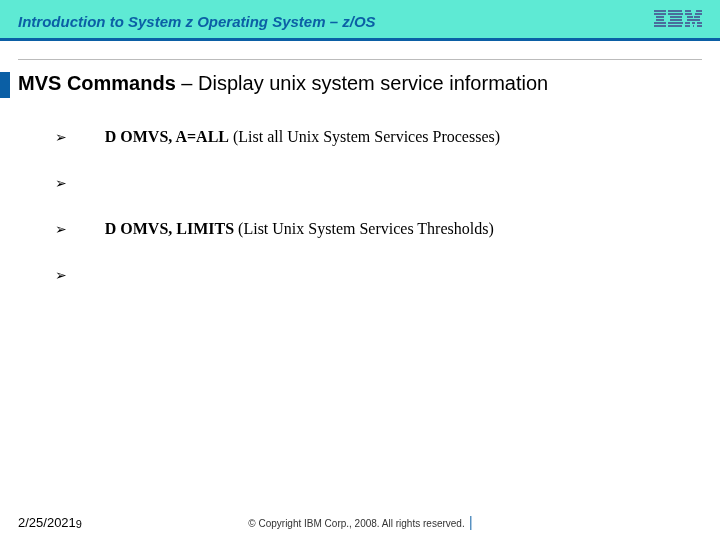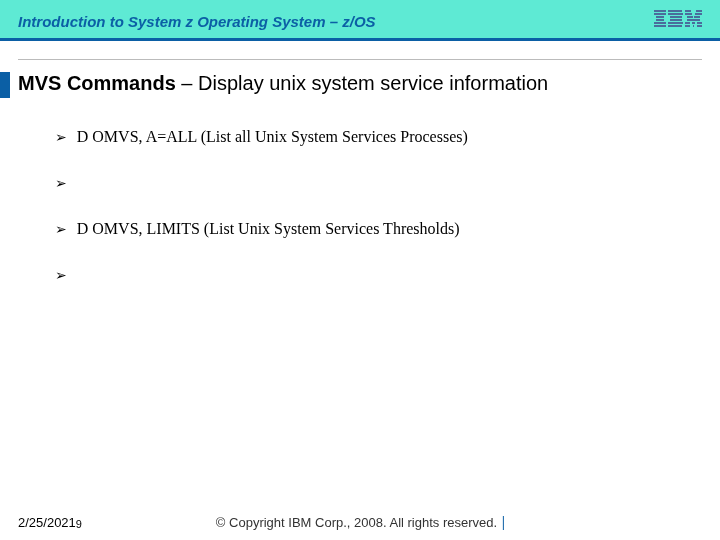--- a/index.html
+++ b/index.html
@@ -56,38 +56,38 @@
     font-family: "Times New Roman", Times, serif;
     font-size: 16px;
     color: #000;
   }
   .arrow {
     color: #000;
     margin-right: 10px;
     font-size: 14px;
     line-height: 20px;
   }
-  .cmd { font-weight: normal; }
+  .cmd { font-weight: bold; margin-left: 28px; }
   .footer {
     position: absolute;
     bottom: 10px;
     left: 0;
     right: 0;
     padding: 0 18px;
     display: flex;
     align-items: flex-end;
     font-size: 11px;
   }
   .footer-date { color: #000; font-size: 13px; }
   .footer-center {
     position: absolute;
     left: 50%;
     transform: translateX(-50%);
     bottom: 10px;
-    font-size: 13px;
+    font-size: 10px;
     color: #333;
     display: flex;
     align-items: center;
     gap: 6px;
   }
   .footer-center .vline { width: 1px; height: 14px; background: #0b5fa5; }
   .page-num {
     color: #000;
     font-size: 11px;
   }

